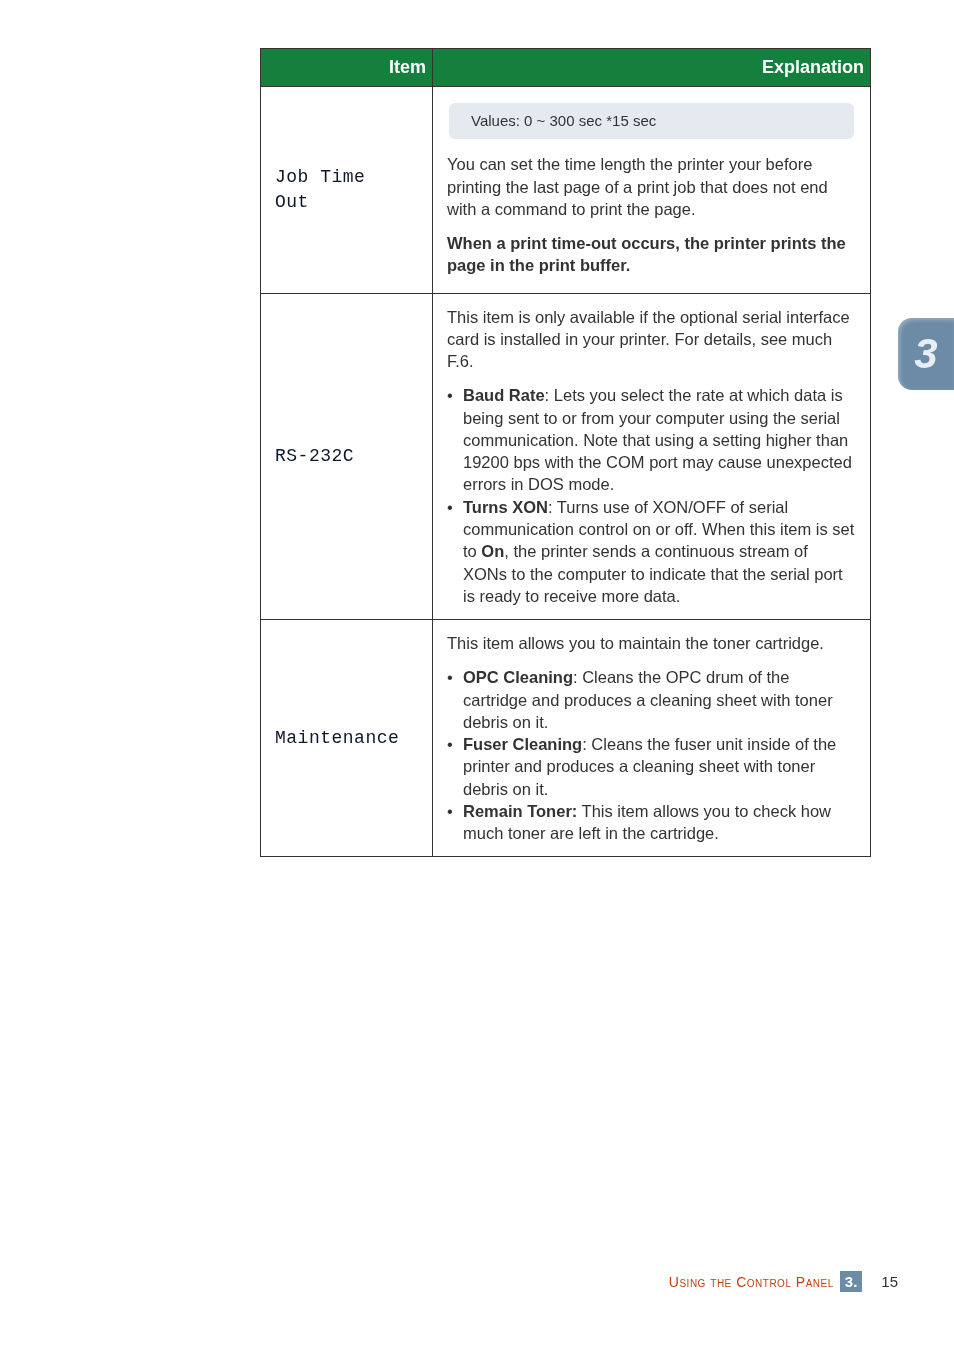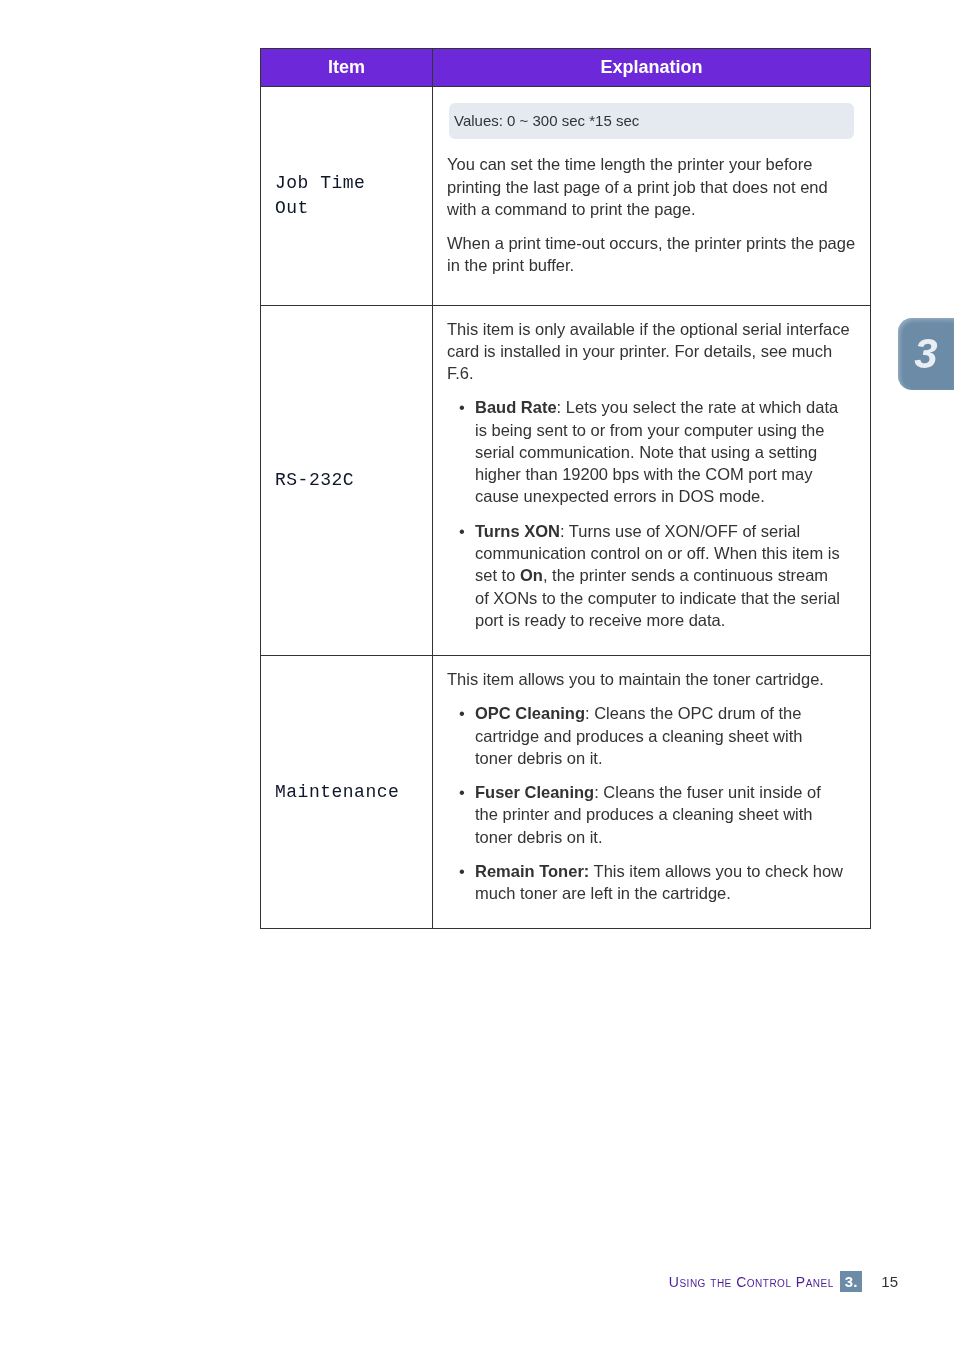--- a/index.html
+++ b/index.html
@@ -38,96 +38,96 @@
   }
   table.main {
     border-collapse: collapse;
     width: 610px;
     margin-left: 204px;
     table-layout: fixed;
   }
   table.main col.c1 { width: 172px; }
   table.main col.c2 { width: 438px; }
   th {
-    background: #6d28d9;
+    background: #15803d;
     color: #fff;
     font-size: 18px;
     font-weight: bold;
     padding: 8px 6px;
     border: 1px solid #333;
-    text-align: center;
+    text-align: right;
   }
   td {
     border: 1px solid #333;
     vertical-align: middle;
     padding: 12px 14px;
     font-size: 16.5px;
     line-height: 1.35;
   }
   td.label {
     font-family: "Courier New", monospace;
     color: #0f172a;
     font-size: 18px;
     letter-spacing: 0.5px;
     vertical-align: middle;
     white-space: pre;
   }
   .values-box {
     background: #e5eaf0;
     border-radius: 6px;
-    padding: 8px 5px;
+    padding: 8px 22px;
     font-size: 15px;
     color: #333;
     margin: 4px 2px 14px 2px;
   }
   ul.bullets {
     list-style: none;
     padding: 0;
     margin: 0;
   }
   ul.bullets > li {
     position: relative;
     padding-left: 16px;
-    margin: 12px;
+    margin: 0;
   }
   ul.bullets > li::before {
     content: "•";
     position: absolute;
     left: 0;
     top: 0;
   }
   .footer {
     position: absolute;
     right: 56px;
     bottom: 54px;
     display: flex;
     align-items: center;
     font-size: 14px;
   }
   .footer .ftext {
     font-variant: small-caps;
     letter-spacing: 0.5px;
-    color: #4c1d95;
+    color: #c2410c;
     margin-right: 6px;
   }
   .footer .pnum {
     background: #6c8ba7;
     color: #fff;
     padding: 2px 5px;
     font-weight: bold;
     font-size: 15px;
   }
   .footer .pnum2 {
     color: #333;
     font-weight: normal;
     font-size: 15px;
     margin-left: 19px;
   }
   p { margin: 0 0 12px 0; }
-  p:last-child { margin-bottom: 16px; }
+  p:last-child { margin-bottom: 4px; font-weight: bold; }
 </style>
 </head>
 <body>
 
 <div class="page">
   <div class="side-tab">
     <span>3</span>
   </div>
 
   <table class="main">

